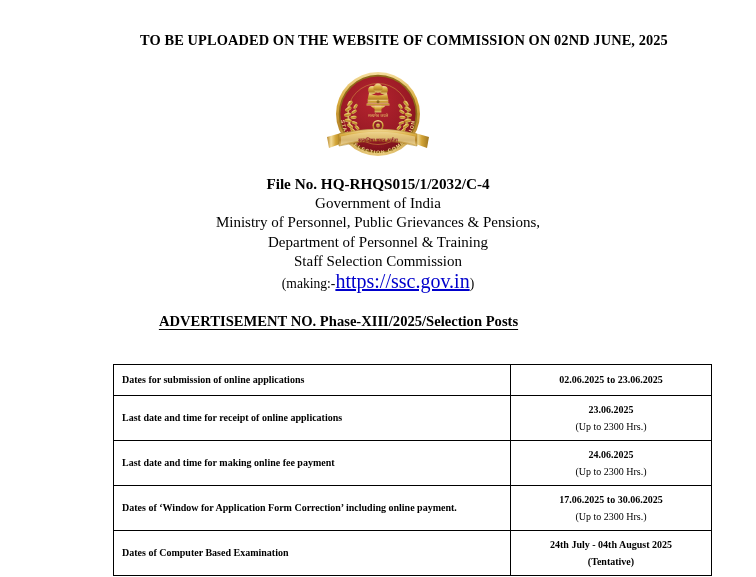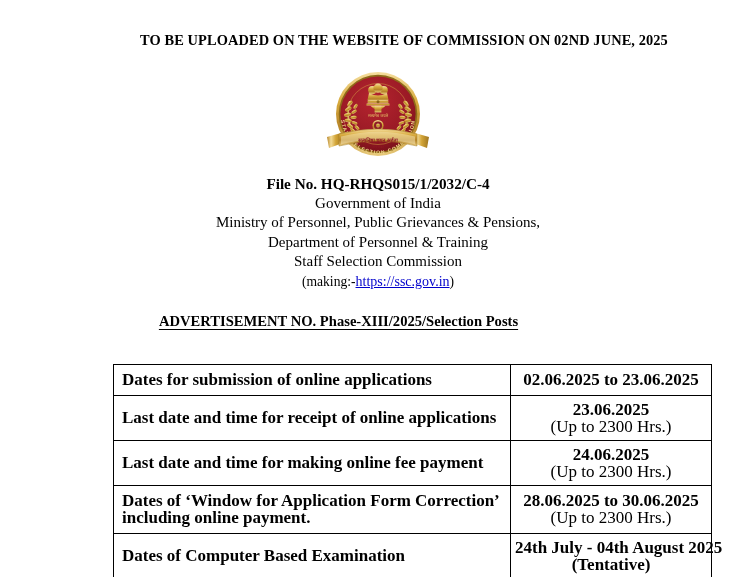--- a/index.html
+++ b/index.html
@@ -69,21 +69,21 @@
   .addr .fileno {
     font-weight: bold;
     font-size: 15.2px;
   }
   .addr .site {
     font-size: 13.6px;
   }
   .addr .site a {
     color: #0000cc;
     text-decoration: underline;
-    font-size: 14px;
+    font-size: 20px;
   }
 
   
   .advt {
     position: absolute;
     left: 0;
     top: 313px;
     width: 677px;
     text-align: center;
     font-weight: bold;
@@ -98,21 +98,21 @@
   .sched-table {
     position: absolute;
     left: 113px;
     top: 364px;
     width: 574px;
     border-collapse: collapse;
     table-layout: fixed;
   }
   .sched-table td {
     border: 1px solid #000000;
-    font-size: 17px;
+    font-size: 10px;
     vertical-align: middle;
     padding: 0;
   }
   .sched-table td.lab {
     width: 382px;
     font-weight: bold;
     padding: 6px 6px 6px 8px;
     line-height: 17.5px;
     text-align: left;
   }
@@ -278,21 +278,21 @@
       <tr>
         <td class="lab">Last date and time for making online fee payment</td>
         <td class="val">
           <span class="vmain">24.06.2025</span>
           <span class="vsub">(Up to 2300 Hrs.)</span>
         </td>
       </tr>
       <tr>
         <td class="lab">Dates of ‘Window for Application Form Correction’ including online payment.</td>
         <td class="val">
-          <span class="vmain">28.06.2025 to 30.06.2025</span>
+          <span class="vmain">17.06.2025 to 30.06.2025</span>
           <span class="vsub">(Up to 2300 Hrs.)</span>
         </td>
       </tr>
       <tr>
         <td class="lab">Dates  of Computer Based Examination</td>
         <td class="val">
           <span class="vmain">24th July - 04th August 2025</span>
           <span class="vsub bold">(Tentative)</span>
         </td>
       </tr>

